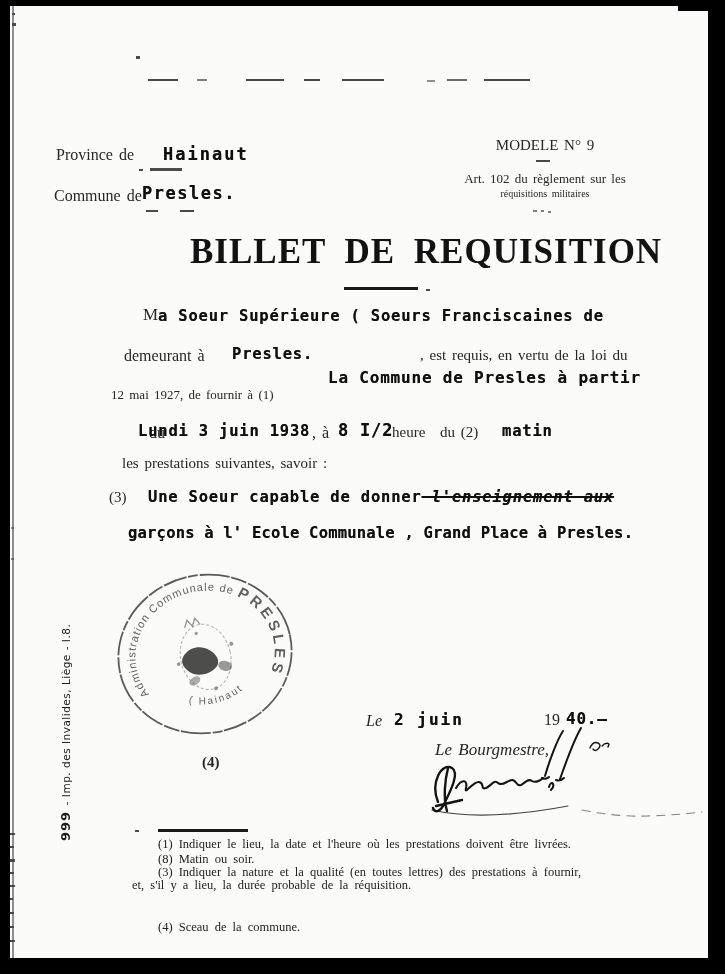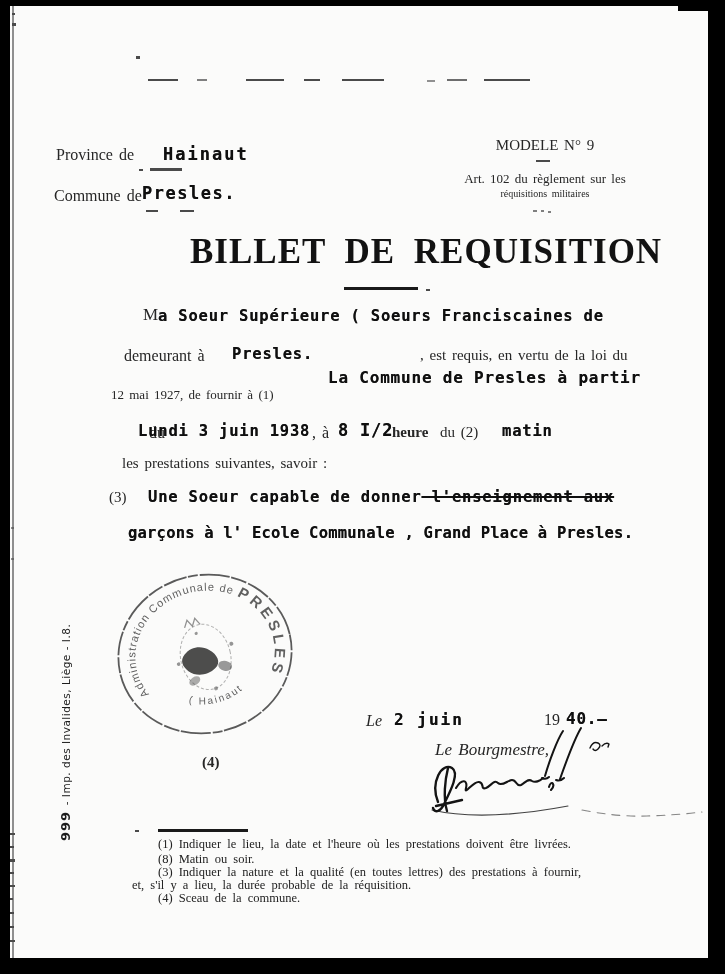--- a/index.html
+++ b/index.html
@@ -5,21 +5,21 @@
   html,body{margin:0;padding:0;}
   body{width:725px;height:974px;background:#000;position:relative;overflow:hidden;
        font-family:"Liberation Serif",serif;}
   .abs{position:absolute;white-space:nowrap;}
   .page{position:absolute;left:10px;top:6px;width:698px;height:952px;background:#fbfbfa;}
   .scanline{position:absolute;left:12px;top:6px;width:2px;height:952px;background:#8f8f8f;}
   .tab{position:absolute;left:678px;top:0;width:47px;height:11px;background:#000;}
   .printed{font-family:"Liberation Serif",serif;color:#262626;word-spacing:2px;}
   .typed{font-family:"DejaVu Sans Mono","Liberation Mono",monospace;font-weight:700;color:#0f0f0f;
          text-shadow:0 0 .6px rgba(0,0,0,.6);letter-spacing:.8px;}
-  .struck{text-decoration:line-through;text-decoration-thickness:2px;}
+  .struck{text-decoration:line-through;text-decoration-thickness:2px;font-style:italic;}
   .mark{position:absolute;background:#4a4a4a;}
   .title{font-family:"Liberation Serif",serif;font-weight:700;color:#121212;
          letter-spacing:1px;word-spacing:9px;text-align:center;}
   .fn{font-family:"Liberation Serif",serif;font-size:12.5px;color:#222;word-spacing:3px;}
   .imprint{position:absolute;left:55px;top:841px;transform:rotate(-90deg);
            transform-origin:0 0;font-family:"DejaVu Sans",sans-serif;color:#1d1d1d;
            white-space:nowrap;letter-spacing:.5px;}
   .imprint .num{font-size:13px;font-weight:700;letter-spacing:1px;}
   .imprint .rest{font-size:10.5px;}
   .italic{font-style:italic;}
@@ -88,21 +88,21 @@
 <div class="abs typed" style="left:232px;top:345px;font-size:15.5px;">Presles.</div>
 <div class="abs printed" style="left:420px;top:347px;font-size:15px;">, est requis, en vertu de la loi du</div>
 
 <div class="abs printed" style="left:111px;top:387px;font-size:13px;">12 mai 1927, de fournir à (1)</div>
 <div class="abs typed" style="left:328px;top:368px;font-size:16px;">La Commune de Presles à partir</div>
 
 <div class="abs printed" style="left:107px;top:424px;font-size:16px;margin-left:42px;">du</div>
 <div class="abs typed" style="left:138px;top:422px;font-size:15.5px;">Lundi 3 juin 1938</div>
 <div class="abs printed" style="left:312px;top:424px;font-size:16px;">, à</div>
 <div class="abs typed" style="left:338px;top:420px;font-size:17px;">8 I/2</div>
-<div class="abs printed" style="left:392px;top:424px;font-size:15px;font-weight:bold;">heure</div>
+<div class="abs printed" style="left:392px;top:424px;font-size:15px;">heure</div>
 <div class="abs printed" style="left:440px;top:424px;font-size:15px;">du (2)</div>
 <div class="abs typed" style="left:502px;top:422px;font-size:15.5px;">matin</div>
 
 <div class="abs printed" style="left:122px;top:455px;font-size:15px;">les prestations suivantes, savoir :</div>
 
 <div class="abs printed" style="left:109px;top:489px;font-size:15px;">(3)</div>
 <div class="abs" style="left:148px;top:488px;">
   <span class="typed" style="font-size:15.5px;">Une Soeur capable de donner</span><span class="typed struck" style="font-size:15.5px;"> l'enseignement aux</span>
 </div>
 <div class="abs typed" style="left:128px;top:524px;font-size:15.5px;letter-spacing:.2px;">garçons à l' Ecole Communale , Grand Place à Presles.</div>
@@ -151,18 +151,18 @@
     <path d="M162,92 q35,7 65,6 t55,-4" stroke-width="1.1" stroke-dasharray="8 7" opacity=".5"></path>
   </g>
 </svg>
 
 <div class="mark" style="left:135px;top:830px;width:4px;height:2px;"></div>
 <div class="mark" style="left:158px;top:829px;width:90px;height:3px;background:#1a1a1a;"></div>
 <div class="abs fn" style="left:158px;top:837px;">(1) Indiquer le lieu, la date et l'heure où les prestations doivent être livrées.</div>
 <div class="abs fn" style="left:158px;top:852px;">(8) Matin ou soir.</div>
 <div class="abs fn" style="left:158px;top:865px;">(3) Indiquer la nature et la qualité (en toutes lettres) des prestations à fournir,</div>
 <div class="abs fn" style="left:132px;top:878px;">et, s'il y a lieu, la durée probable de la réquisition.</div>
-<div class="abs fn" style="left:158px;top:891px;">(4) Sceau de la commune.</div>
+<div class="abs fn" style="left:158px;top:920px;">(4) Sceau de la commune.</div>
 
 <div class="imprint">
   <span class="num">999</span>
   <span class="rest">- Imp. des Invalides, Liège - I.8.</span>
 </div>
 
 </body></html>

